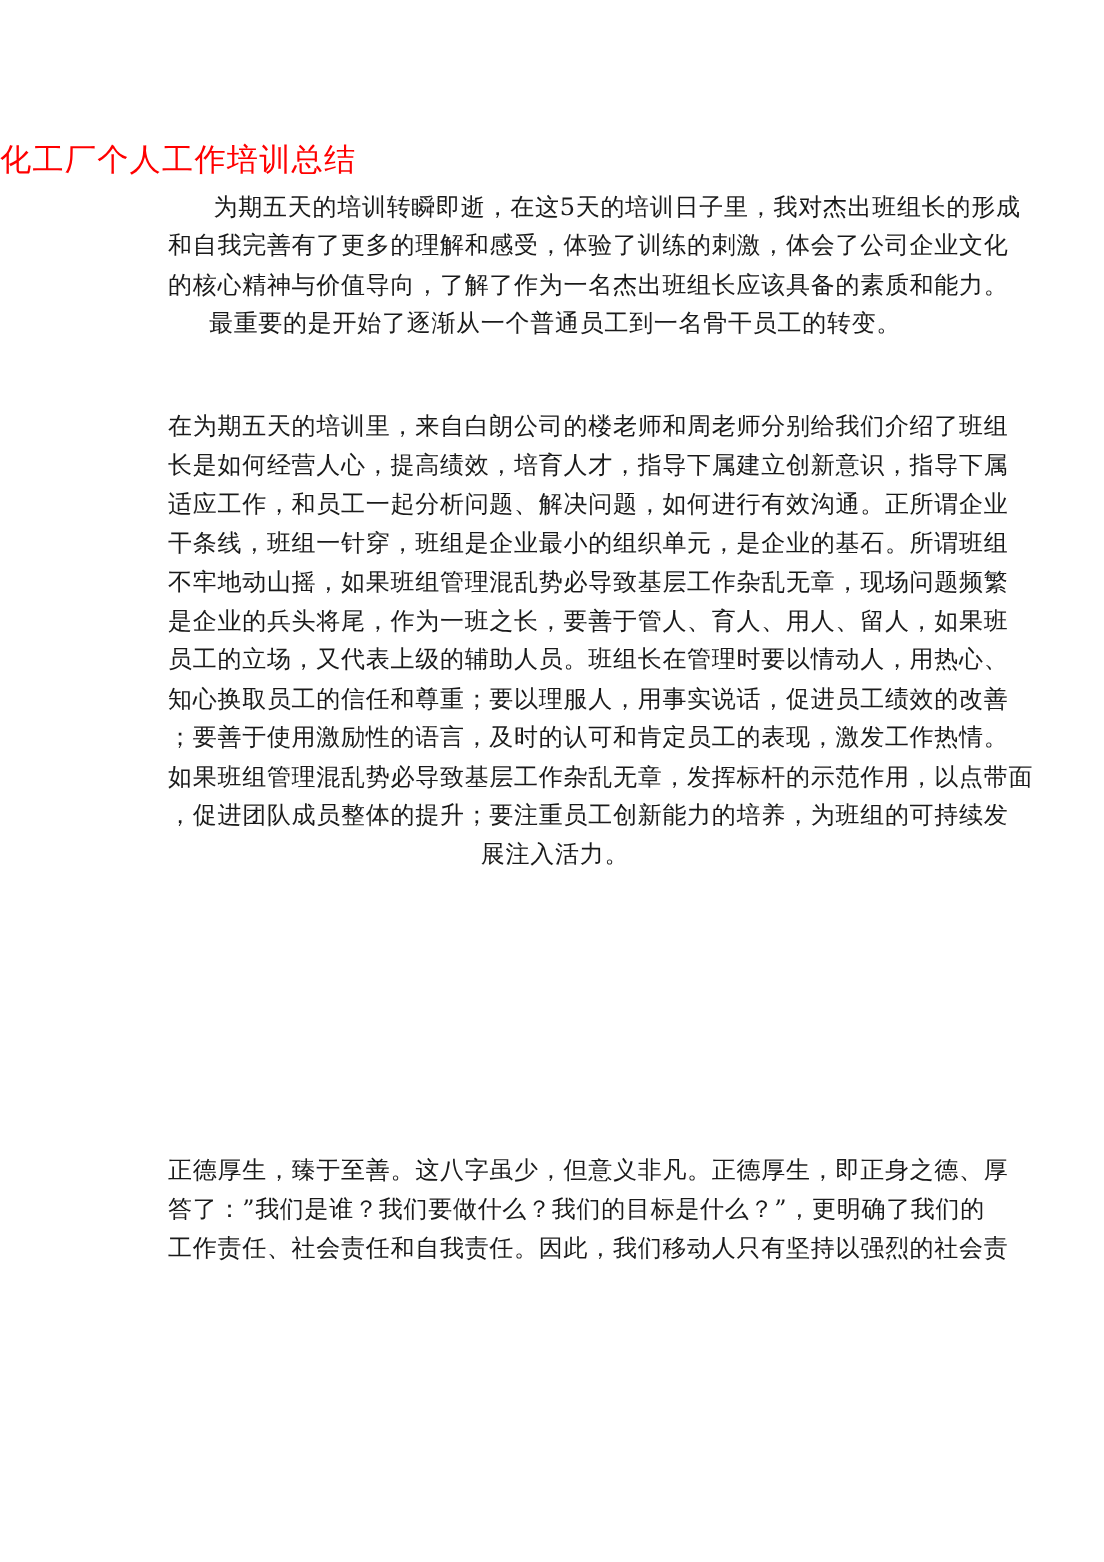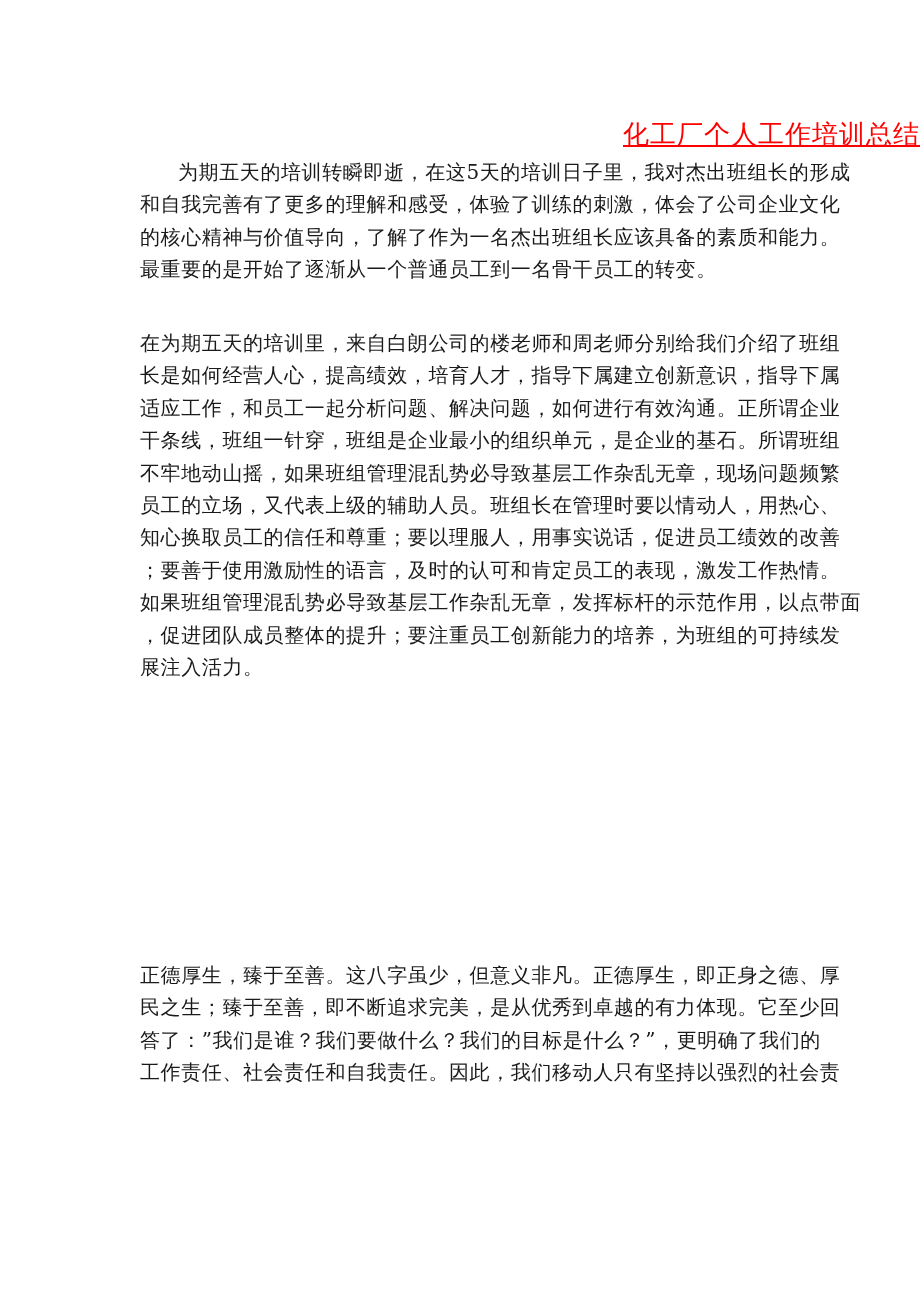--- a/index.html
+++ b/index.html
@@ -1,27 +1,27 @@
 <!DOCTYPE html>
 <html><head>
 <meta charset="utf-8">
 <style>
   html, body { margin: 0; padding: 0; background: #ffffff; }
   body { width: 920px; height: 1302px; position: relative; overflow: hidden;
          font-family: "DejaVu Serif", "Liberation Serif", serif; color: #1a1a1a; }
   .page { position: absolute; left: 0; top: 0; width: 920px; height: 1302px; background: #fff; }
-  .title { position: absolute; top: 117px; left: 0; width: 920px; text-align: right;
+  .title { position: absolute; top: 117px; left: 0; width: 920px; text-align: left;
            font-family: "DejaVu Sans", "Liberation Sans", sans-serif;
-           font-size: 26px; line-height: 34px; color: #ff0000; letter-spacing: 1px; text-decoration: underline; }
-  .para { position: absolute; left: 140px; width: 645px; }
+           font-size: 26px; line-height: 34px; color: #ff0000; letter-spacing: 1px; }
+  .para { position: absolute; left: 140px; width: 645px; text-align: center; }
   .line { display: block; height: 32.4px; line-height: 32.4px; font-size: 20px;
           white-space: nowrap; letter-spacing: 0.6px; }
   .indent { padding-left: 38px; }
   #p1 { top: 156px; }
-  #p2 { top: 329px; font-family: Liberation Mono, monospace; }
+  #p2 { top: 339px; }
   #p3 { top: 959px; }
 </style>
 </head>
 <body>
 
 <div class="page">
   <div class="title">化工厂个人工作培训总结</div>
 
   <div class="para" id="p1">
     <span class="line indent">为期五天的培训转瞬即逝，在这5天的培训日子里，我对杰出班组长的形成</span>
@@ -29,27 +29,27 @@
     <span class="line">的核心精神与价值导向，了解了作为一名杰出班组长应该具备的素质和能力。</span>
     <span class="line">最重要的是开始了逐渐从一个普通员工到一名骨干员工的转变。</span>
   </div>
 
   <div class="para" id="p2">
     <span class="line">在为期五天的培训里，来自白朗公司的楼老师和周老师分别给我们介绍了班组</span>
     <span class="line">长是如何经营人心，提高绩效，培育人才，指导下属建立创新意识，指导下属</span>
     <span class="line">适应工作，和员工一起分析问题、解决问题，如何进行有效沟通。正所谓企业</span>
     <span class="line">干条线，班组一针穿，班组是企业最小的组织单元，是企业的基石。所谓班组</span>
     <span class="line">不牢地动山摇，如果班组管理混乱势必导致基层工作杂乱无章，现场问题频繁</span>
+    <span class="line">是企业的兵头将尾，作为一班之长，要善于管人、育人、用人、留人，如果班</span>
     <span class="line">员工的立场，又代表上级的辅助人员。班组长在管理时要以情动人，用热心、</span>
     <span class="line">知心换取员工的信任和尊重；要以理服人，用事实说话，促进员工绩效的改善</span>
     <span class="line">；要善于使用激励性的语言，及时的认可和肯定员工的表现，激发工作热情。</span>
     <span class="line">如果班组管理混乱势必导致基层工作杂乱无章，发挥标杆的示范作用，以点带面</span>
     <span class="line">，促进团队成员整体的提升；要注重员工创新能力的培养，为班组的可持续发</span>
     <span class="line">展注入活力。</span>
   </div>
 
   <div class="para" id="p3">
     <span class="line">正德厚生，臻于至善。这八字虽少，但意义非凡。正德厚生，即正身之德、厚</span>
-    <span class="line">民之生；臻于至善，即不断追求完美，是从优秀到卓越的有力体现。它至少回</span>
     <span class="line">答了：”我们是谁？我们要做什么？我们的目标是什么？”，更明确了我们的</span>
     <span class="line">工作责任、社会责任和自我责任。因此，我们移动人只有坚持以强烈的社会责</span>
   </div>
 </div>
 
 </body></html>

